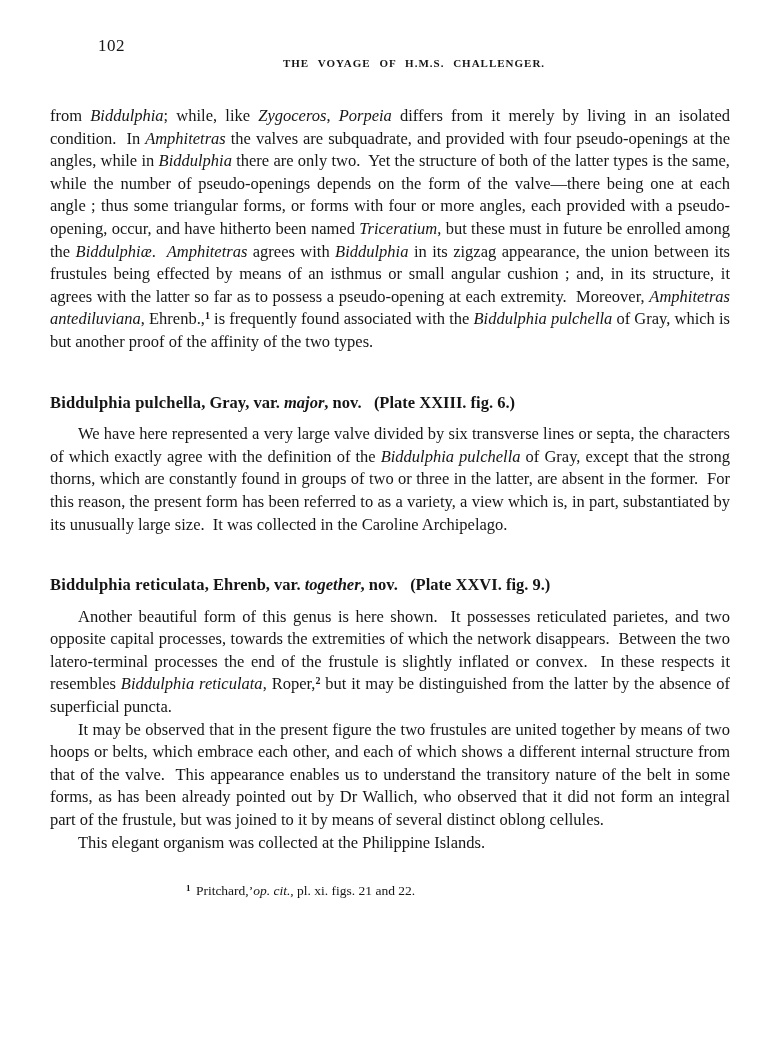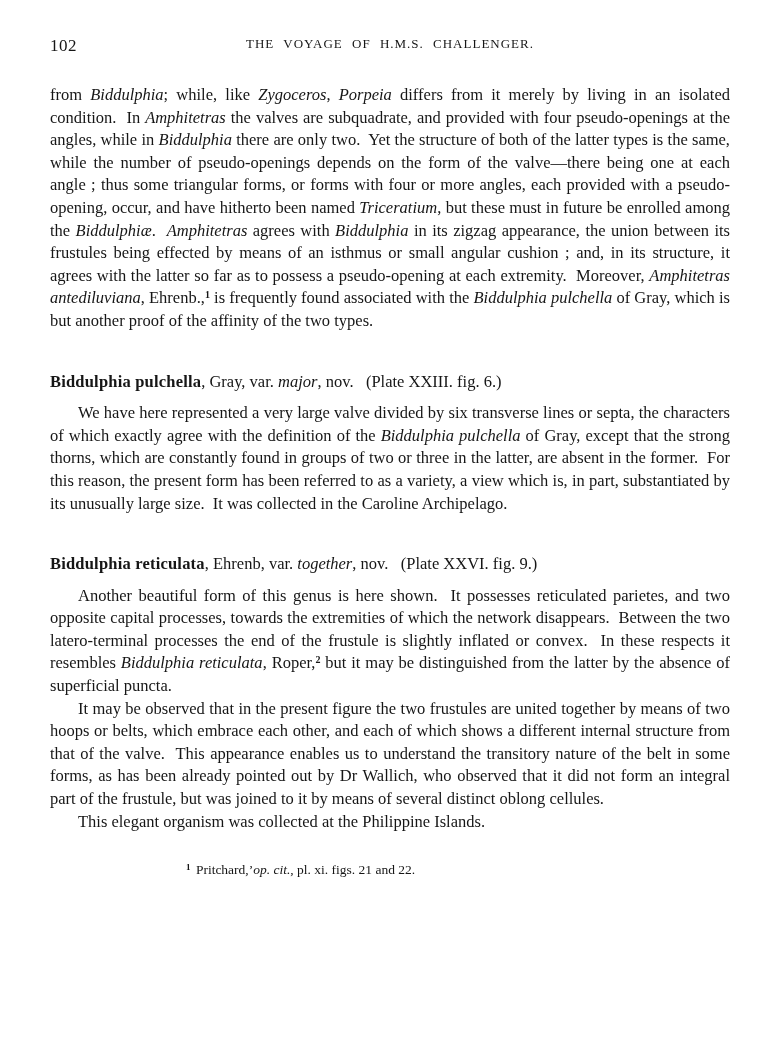--- a/index.html
+++ b/index.html
@@ -15,34 +15,35 @@
     font-family: "Liberation Serif", serif;
     position: relative;
   }
   .page {
     position: relative;
     padding: 0 46px 0 50px;
   }
   
   .running-head {
     position: relative;
-    padding-top: 36px;
+    padding-top: 57px;
     height: 22px;
+    margin-left: 48px;
   }
   .pagenum {
     position: absolute;
     left: 0;
     top: 36px;
     font-size: 17px;
     letter-spacing: 0.5px;
   }
   .head-title {
     text-align: center;
-    font-size: 13px;
-    font-weight: normal;
+    font-size: 11px;
+    font-weight: bold;
     letter-spacing: 1px;
     word-spacing: 5px;
     white-space: nowrap;
   }
   
   .bodytext {
     font-size: 16.5px;
     line-height: 22.6px;
     text-align: justify;
   }
@@ -50,21 +51,21 @@
     margin: 0;
     text-indent: 28px;
   }
   .bodytext p.noindent {
     text-indent: 0;
     margin-top: 26px;
   }
   .species-heading {
     margin: 38px 0 9px 0;
     font-size: 16.5px;
-    font-weight: normal;
+    font-weight: bold;
     text-align: left;
     text-indent: 0;
   }
   .species-heading b {
     letter-spacing: 0.2px;
   }
   sup {
     font-size: 10px;
     line-height: 0;
     vertical-align: 5px;

